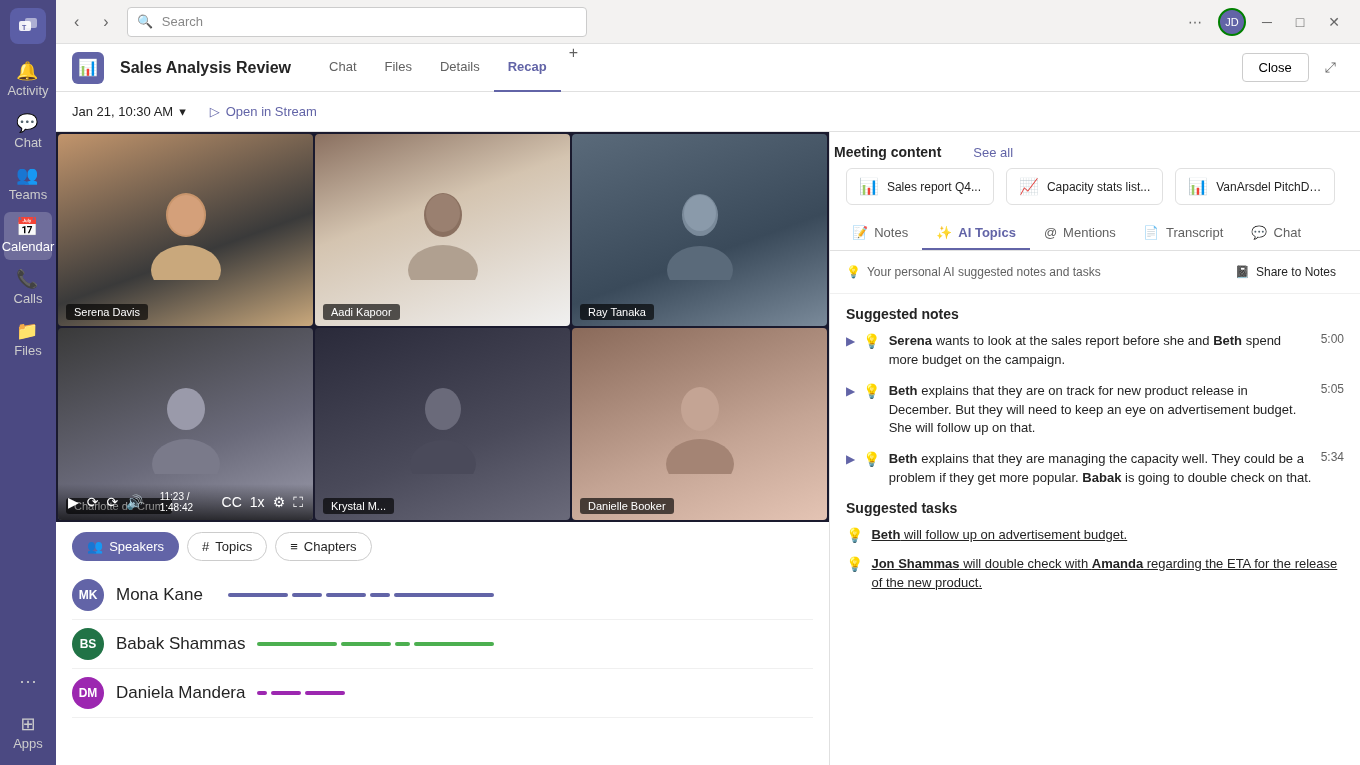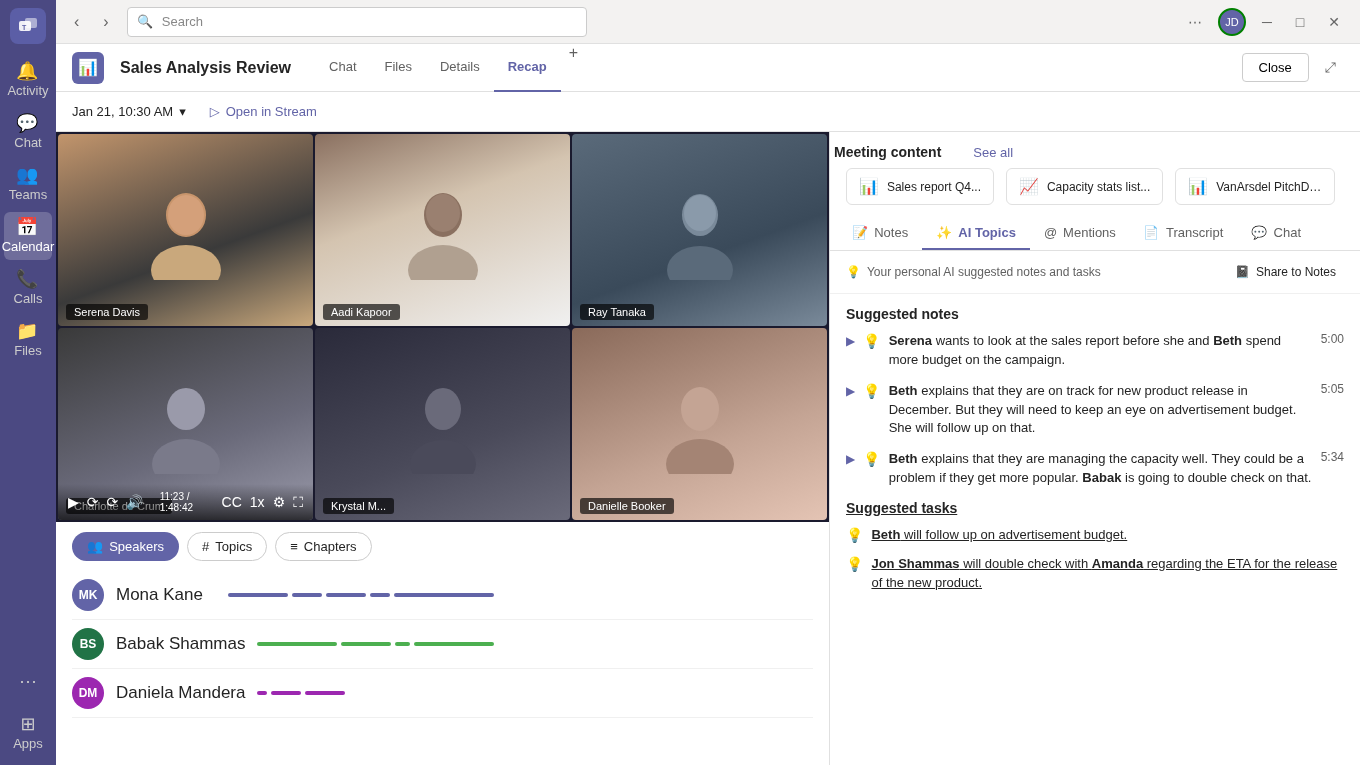--- a/index.html
+++ b/index.html
@@ -545,21 +545,21 @@
             <span class="note-time">5:05</span>
           </div>
 
           <div class="note-item">
             <span class="note-arrow">▶</span>
             <span class="note-bulb">💡</span>
             <span class="note-text"><b>Beth</b> explains that they are managing the capacity well. They could be a problem if they get more popular. <b>Babak</b> is going to double check on that.</span>
             <span class="note-time">5:34</span>
           </div>
 
-          <div class="suggested-title" style="margin-top:12px;text-decoration:underline;">Suggested tasks</div>
+          <div class="suggested-title" style="margin-top:12px;">Suggested tasks</div>
 
           <div class="task-item">
             <span class="task-bulb">💡</span>
             <span class="task-text"><b>Beth</b> will follow up on advertisement budget.</span>
           </div>
 
           <div class="task-item">
             <span class="task-bulb">💡</span>
             <span class="task-text"><b>Jon Shammas</b> will double check with <b>Amanda</b> regarding the ETA for the release of the new product.</span>
           </div>

